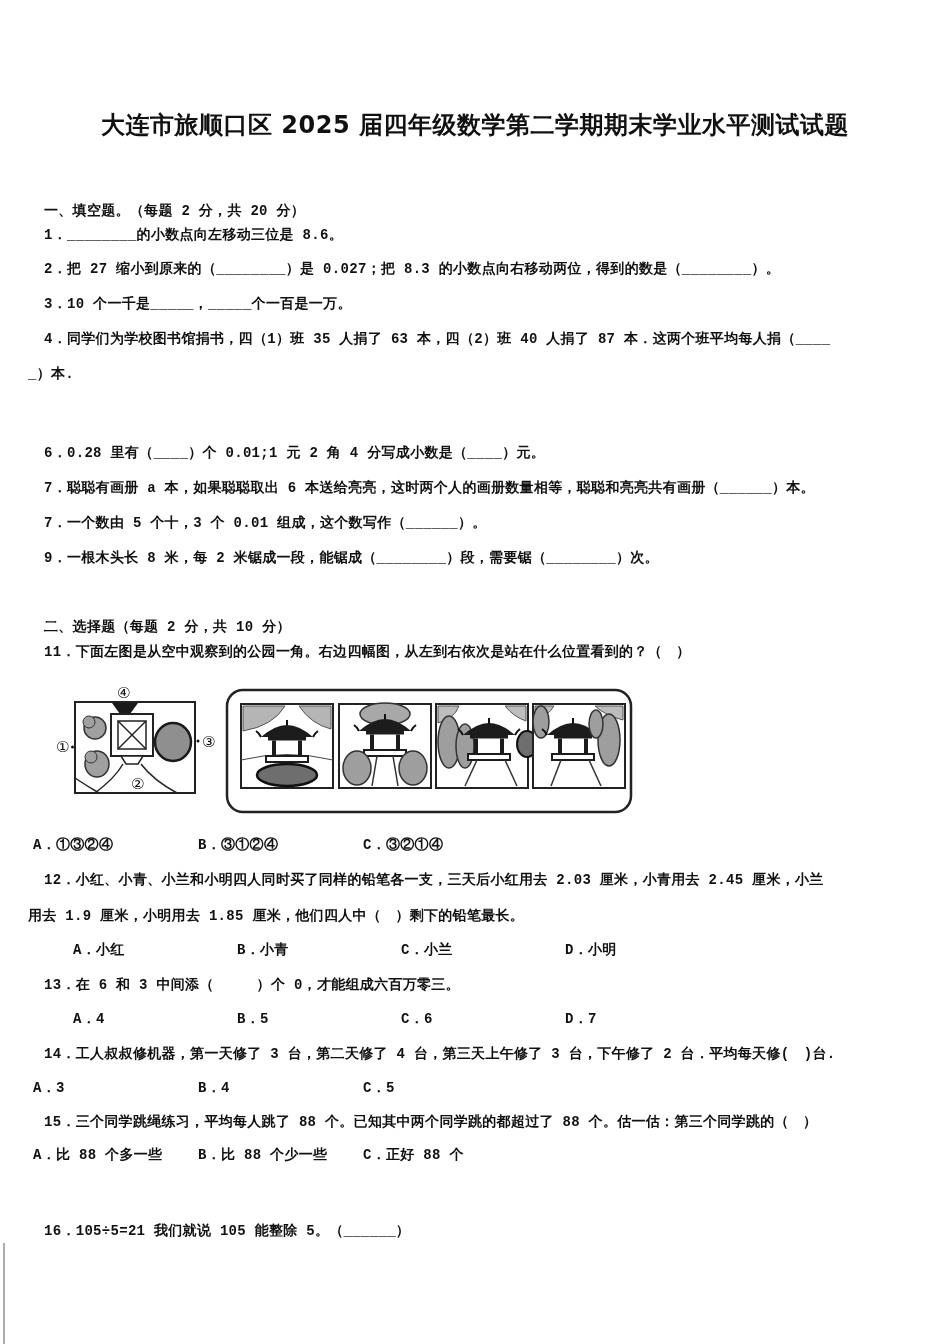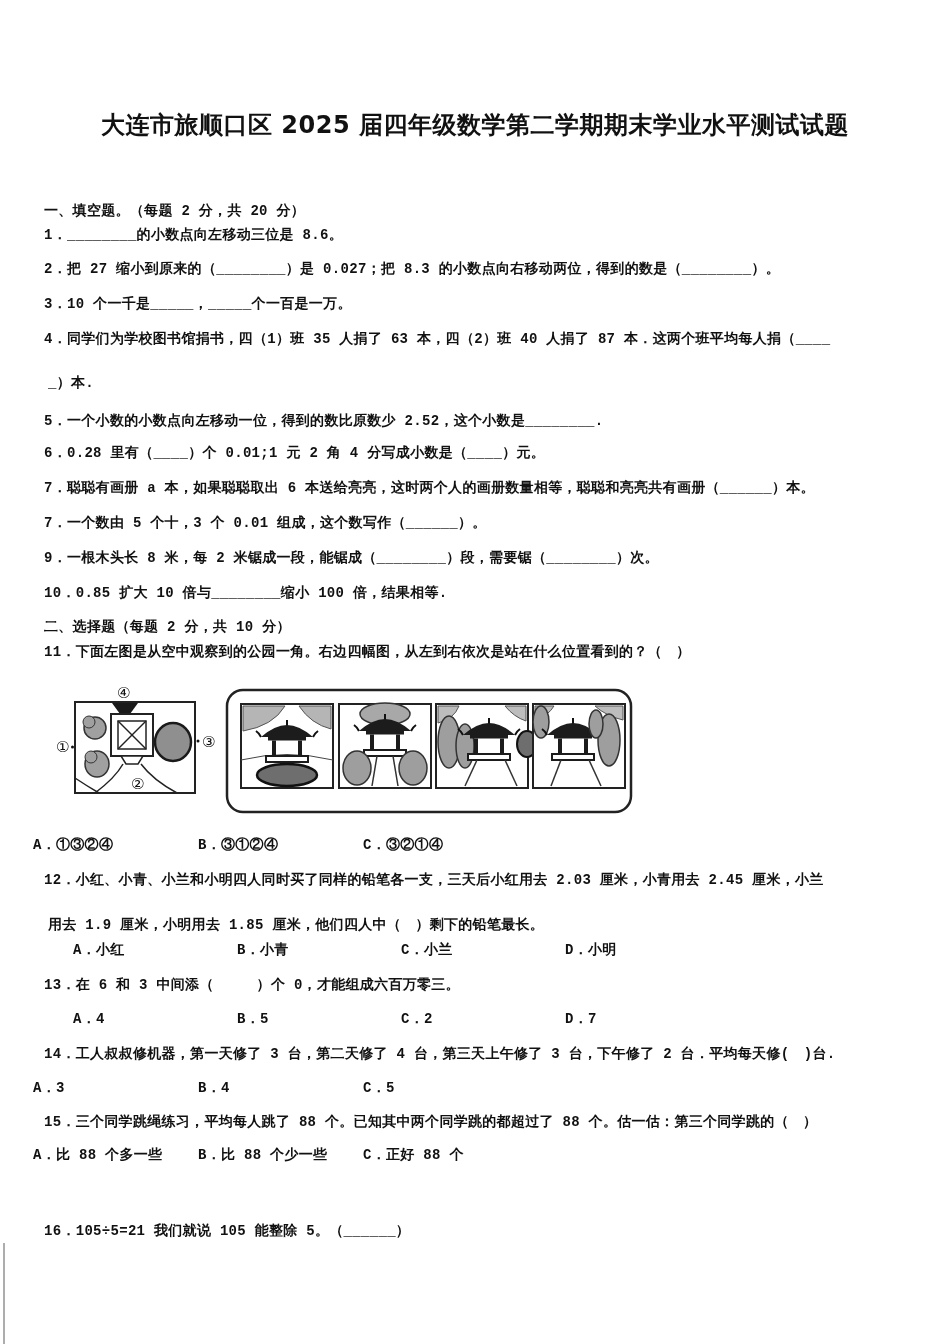--- a/index.html
+++ b/index.html
@@ -21,21 +21,21 @@
     letter-spacing:0.3px;
     font-family:Liberation Mono, monospace;
   }
   .title{
     left:0;width:950px;text-align:center;
     font-family:"DejaVu Sans","Liberation Sans",sans-serif;
     font-weight:900;
     font-size:24px;
     letter-spacing:0.5px;
   }
-  .wrap2{left:48px;margin-top:9px;}
+  .wrap2{left:28px;}
   .opts{left:33px;}
   .opts span{display:inline-block;}
   .opts.cols4 span{width:124px;margin-left:40px;}
   .opts.cols3 span{width:165px;}
   .opts span:last-child{width:auto;}
   .figure{position:absolute;left:55px;top:680px;}
   .scan-edge{position:absolute;left:3px;top:1243px;width:2px;height:101px;background:#8a8a8a;opacity:.7;}
   svg text{font-family:"DejaVu Sans","Liberation Sans",sans-serif;font-weight:400;}
 </style>
 </head>
@@ -44,26 +44,24 @@
 <div class="page">
 
   <div class="ln title" style="top:110px">大连市旅顺口区 2025 届四年级数学第二学期期末学业水平测试试题</div>
 
   <div class="ln" style="top:203px">一、填空题。（每题 2 分，共 20 分）</div>
   <div class="ln" style="top:227px">1．________的小数点向左移动三位是 8.6。</div>
   <div class="ln" style="top:261px">2．把 27 缩小到原来的（________）是 0.027；把 8.3 的小数点向右移动两位，得到的数是（________）。</div>
   <div class="ln" style="top:296px">3．10 个一千是_____，_____个一百是一万。</div>
   <div class="ln" style="top:331px">4．同学们为学校图书馆捐书，四（1）班 35 人捐了 63 本，四（2）班 40 人捐了 87 本．这两个班平均每人捐（____</div>
   <div class="ln wrap2" style="top:366px">_）本.</div>
-  <div class="ln" style="top:413px">5．一个小数的小数点向左移动一位，得到的数比原数少 2.52，这个小数是________.</div>
   <div class="ln" style="top:445px">6．0.28 里有（____）个 0.01;1 元 2 角 4 分写成小数是（____）元。</div>
   <div class="ln" style="top:480px">7．聪聪有画册 a 本，如果聪聪取出 6 本送给亮亮，这时两个人的画册数量相等，聪聪和亮亮共有画册（______）本。</div>
   <div class="ln" style="top:515px">7．一个数由 5 个十，3 个 0.01 组成，这个数写作（______）。</div>
   <div class="ln" style="top:550px">9．一根木头长 8 米，每 2 米锯成一段，能锯成（________）段，需要锯（________）次。</div>
-  <div class="ln" style="top:585px">10．0.85 扩大 10 倍与________缩小 100 倍，结果相等.</div>
 
   <div class="ln" style="top:619px">二、选择题（每题 2 分，共 10 分）</div>
   <div class="ln" style="top:644px">11．下面左图是从空中观察到的公园一角。右边四幅图，从左到右依次是站在什么位置看到的？（　）</div>
 
   <div class="figure">
     <svg width="590" height="135" viewBox="0 0 590 135">
       <defs>
         <g id="pav">
           <line x1="0" y1="-22" x2="0" y2="-16" stroke="#111" stroke-width="2"></line>
           <path d="M-26,-5 Q-12,-17 0,-17 Q12,-17 26,-5 Z" fill="#1c1c1c"></path>
@@ -160,21 +158,21 @@
   </div>
 
   <div class="ln" style="top:872px">12．小红、小青、小兰和小明四人同时买了同样的铅笔各一支，三天后小红用去 2.03 厘米，小青用去 2.45 厘米，小兰</div>
   <div class="ln wrap2" style="top:908px">用去 1.9 厘米，小明用去 1.85 厘米，他们四人中（　）剩下的铅笔最长。</div>
   <div class="ln opts cols4" style="top:942px">
     <span>A．小红</span><span>B．小青</span><span>C．小兰</span><span>D．小明</span>
   </div>
 
   <div class="ln" style="top:977px">13．在 6 和 3 中间添（　　　）个 0，才能组成六百万零三。</div>
   <div class="ln opts cols4" style="top:1011px">
-    <span>A．4</span><span>B．5</span><span>C．2</span><span>D．7</span>
+    <span>A．4</span><span>B．5</span><span>C．6</span><span>D．7</span>
   </div>
 
   <div class="ln" style="top:1046px">14．工人叔叔修机器，第一天修了 3 台，第二天修了 4 台，第三天上午修了 3 台，下午修了 2 台．平均每天修(　)台.</div>
   <div class="ln opts cols3" style="top:1080px">
     <span>A．3</span><span>B．4</span><span>C．5</span>
   </div>
 
   <div class="ln" style="top:1114px">15．三个同学跳绳练习，平均每人跳了 88 个。已知其中两个同学跳的都超过了 88 个。估一估：第三个同学跳的（　）</div>
   <div class="ln opts cols3" style="top:1147px">
     <span>A．比 88 个多一些</span><span>B．比 88 个少一些</span><span>C．正好 88 个</span>

